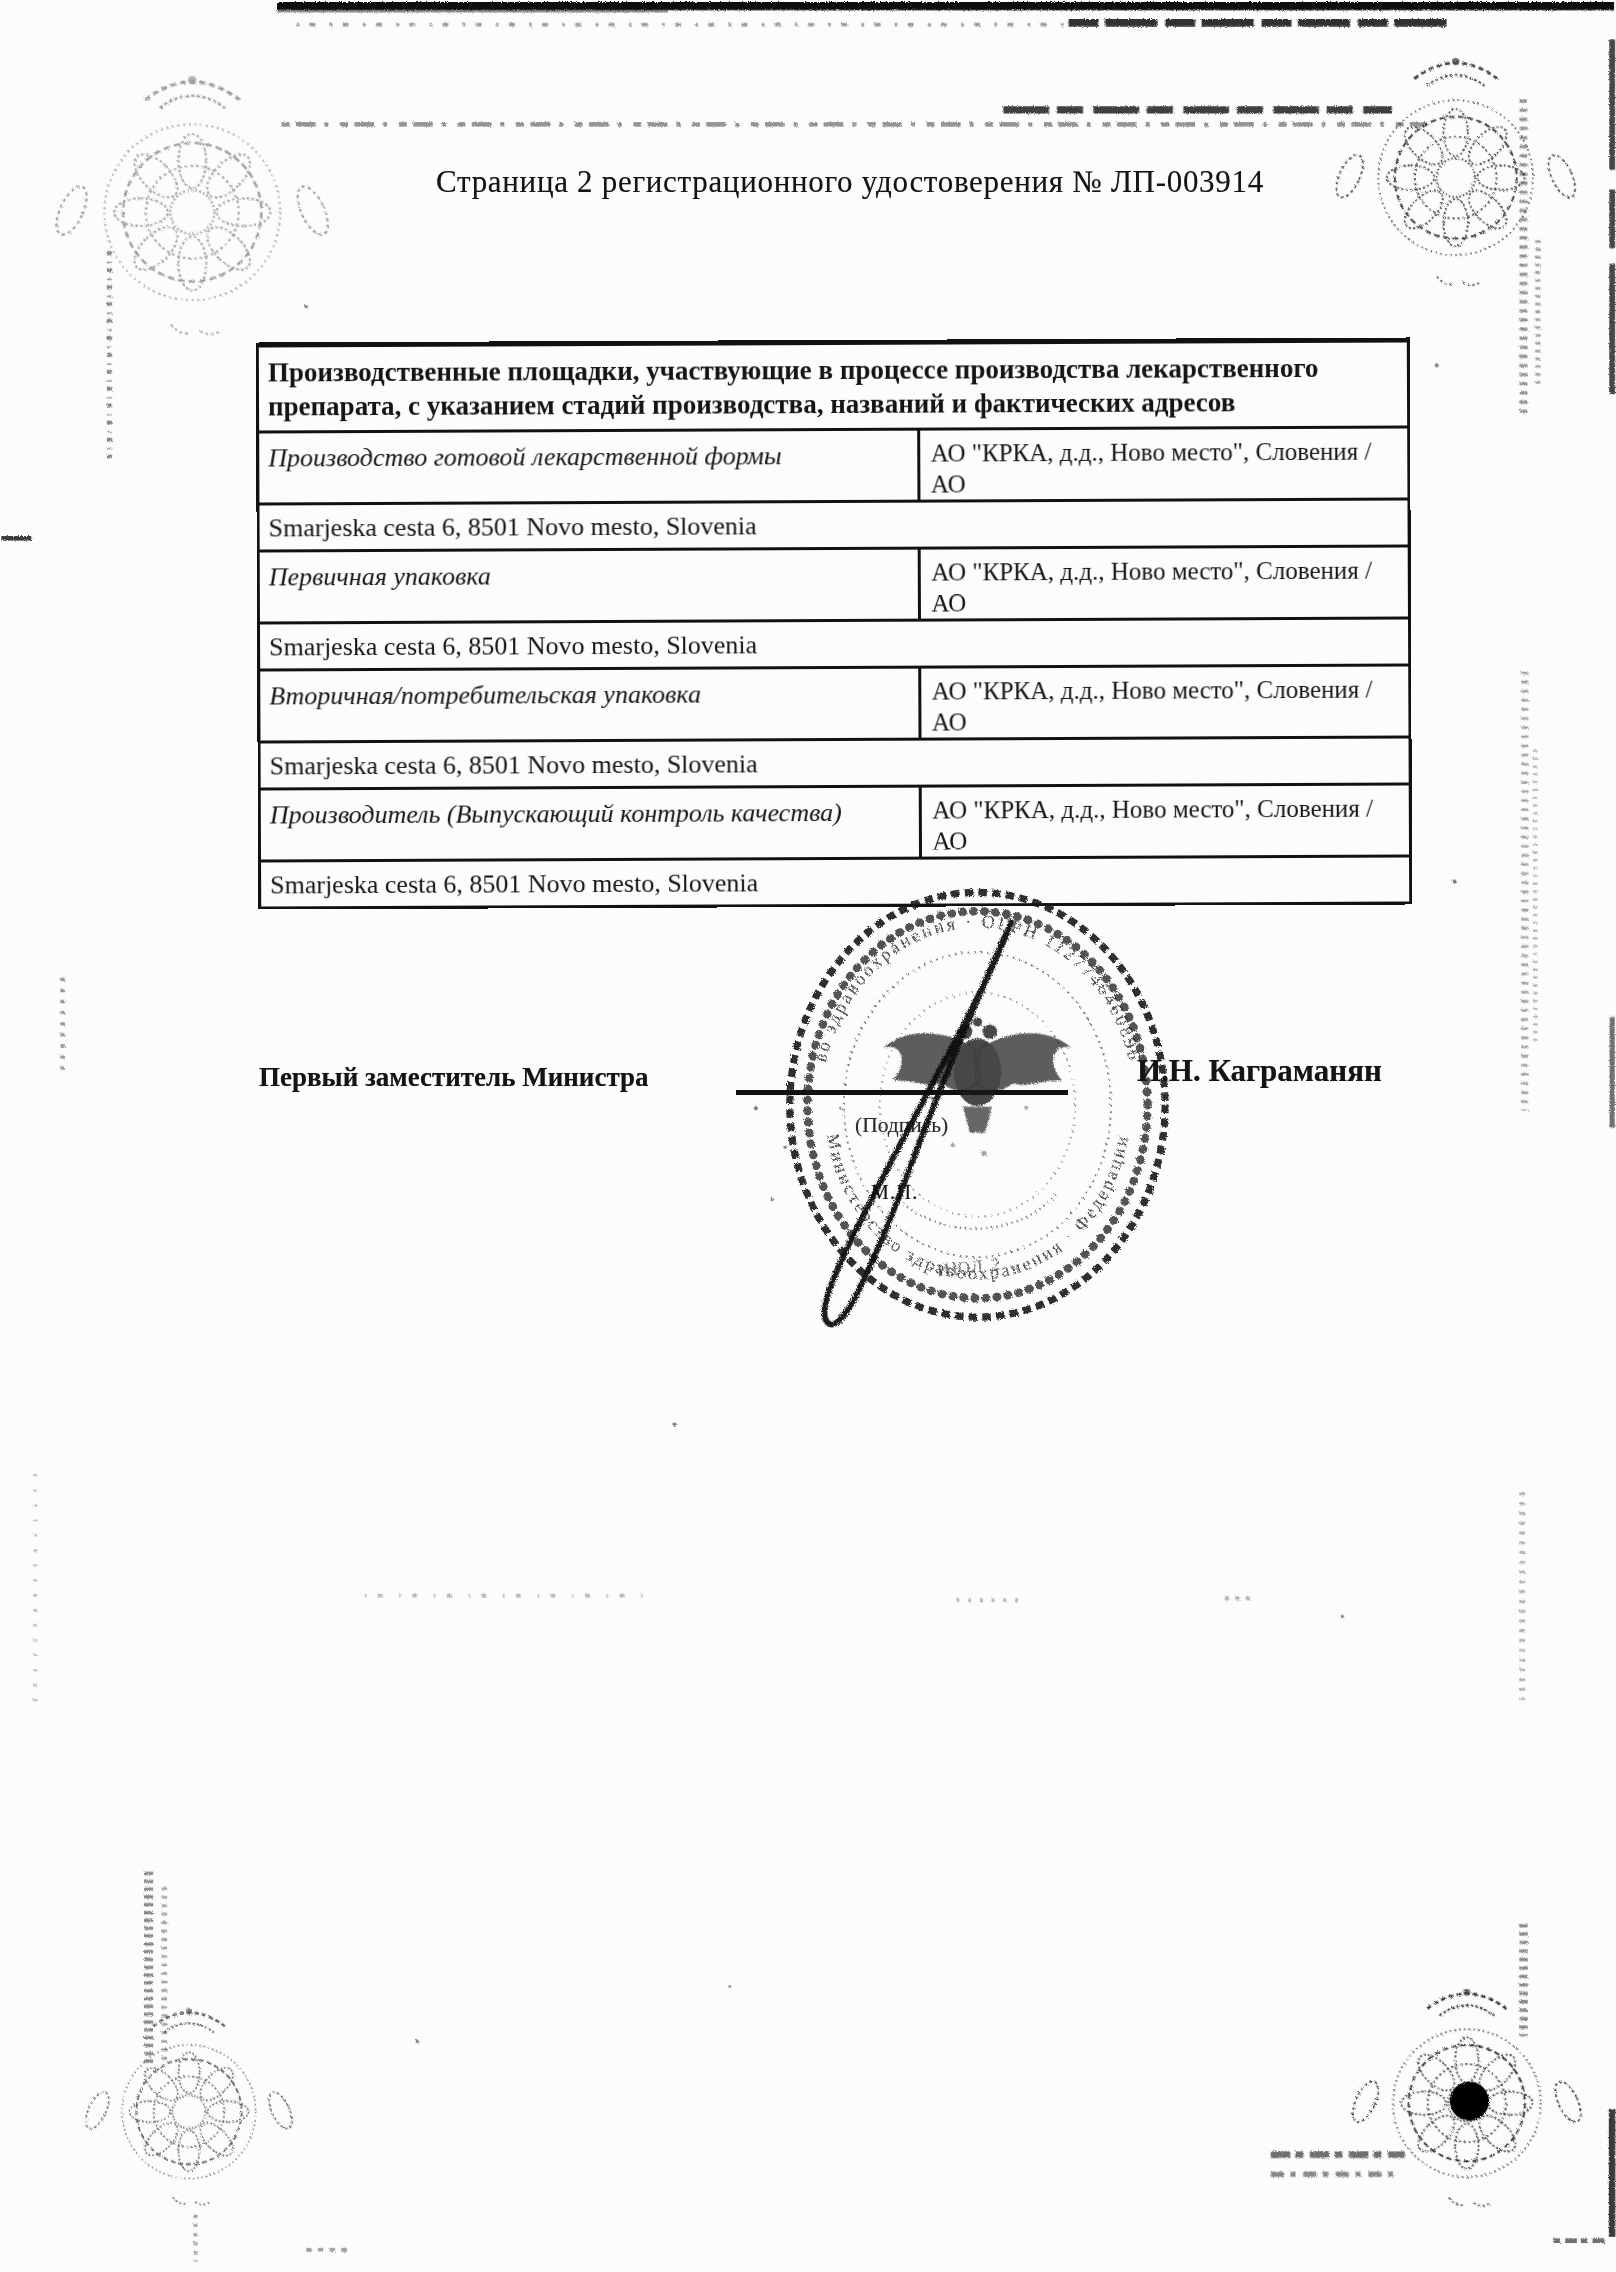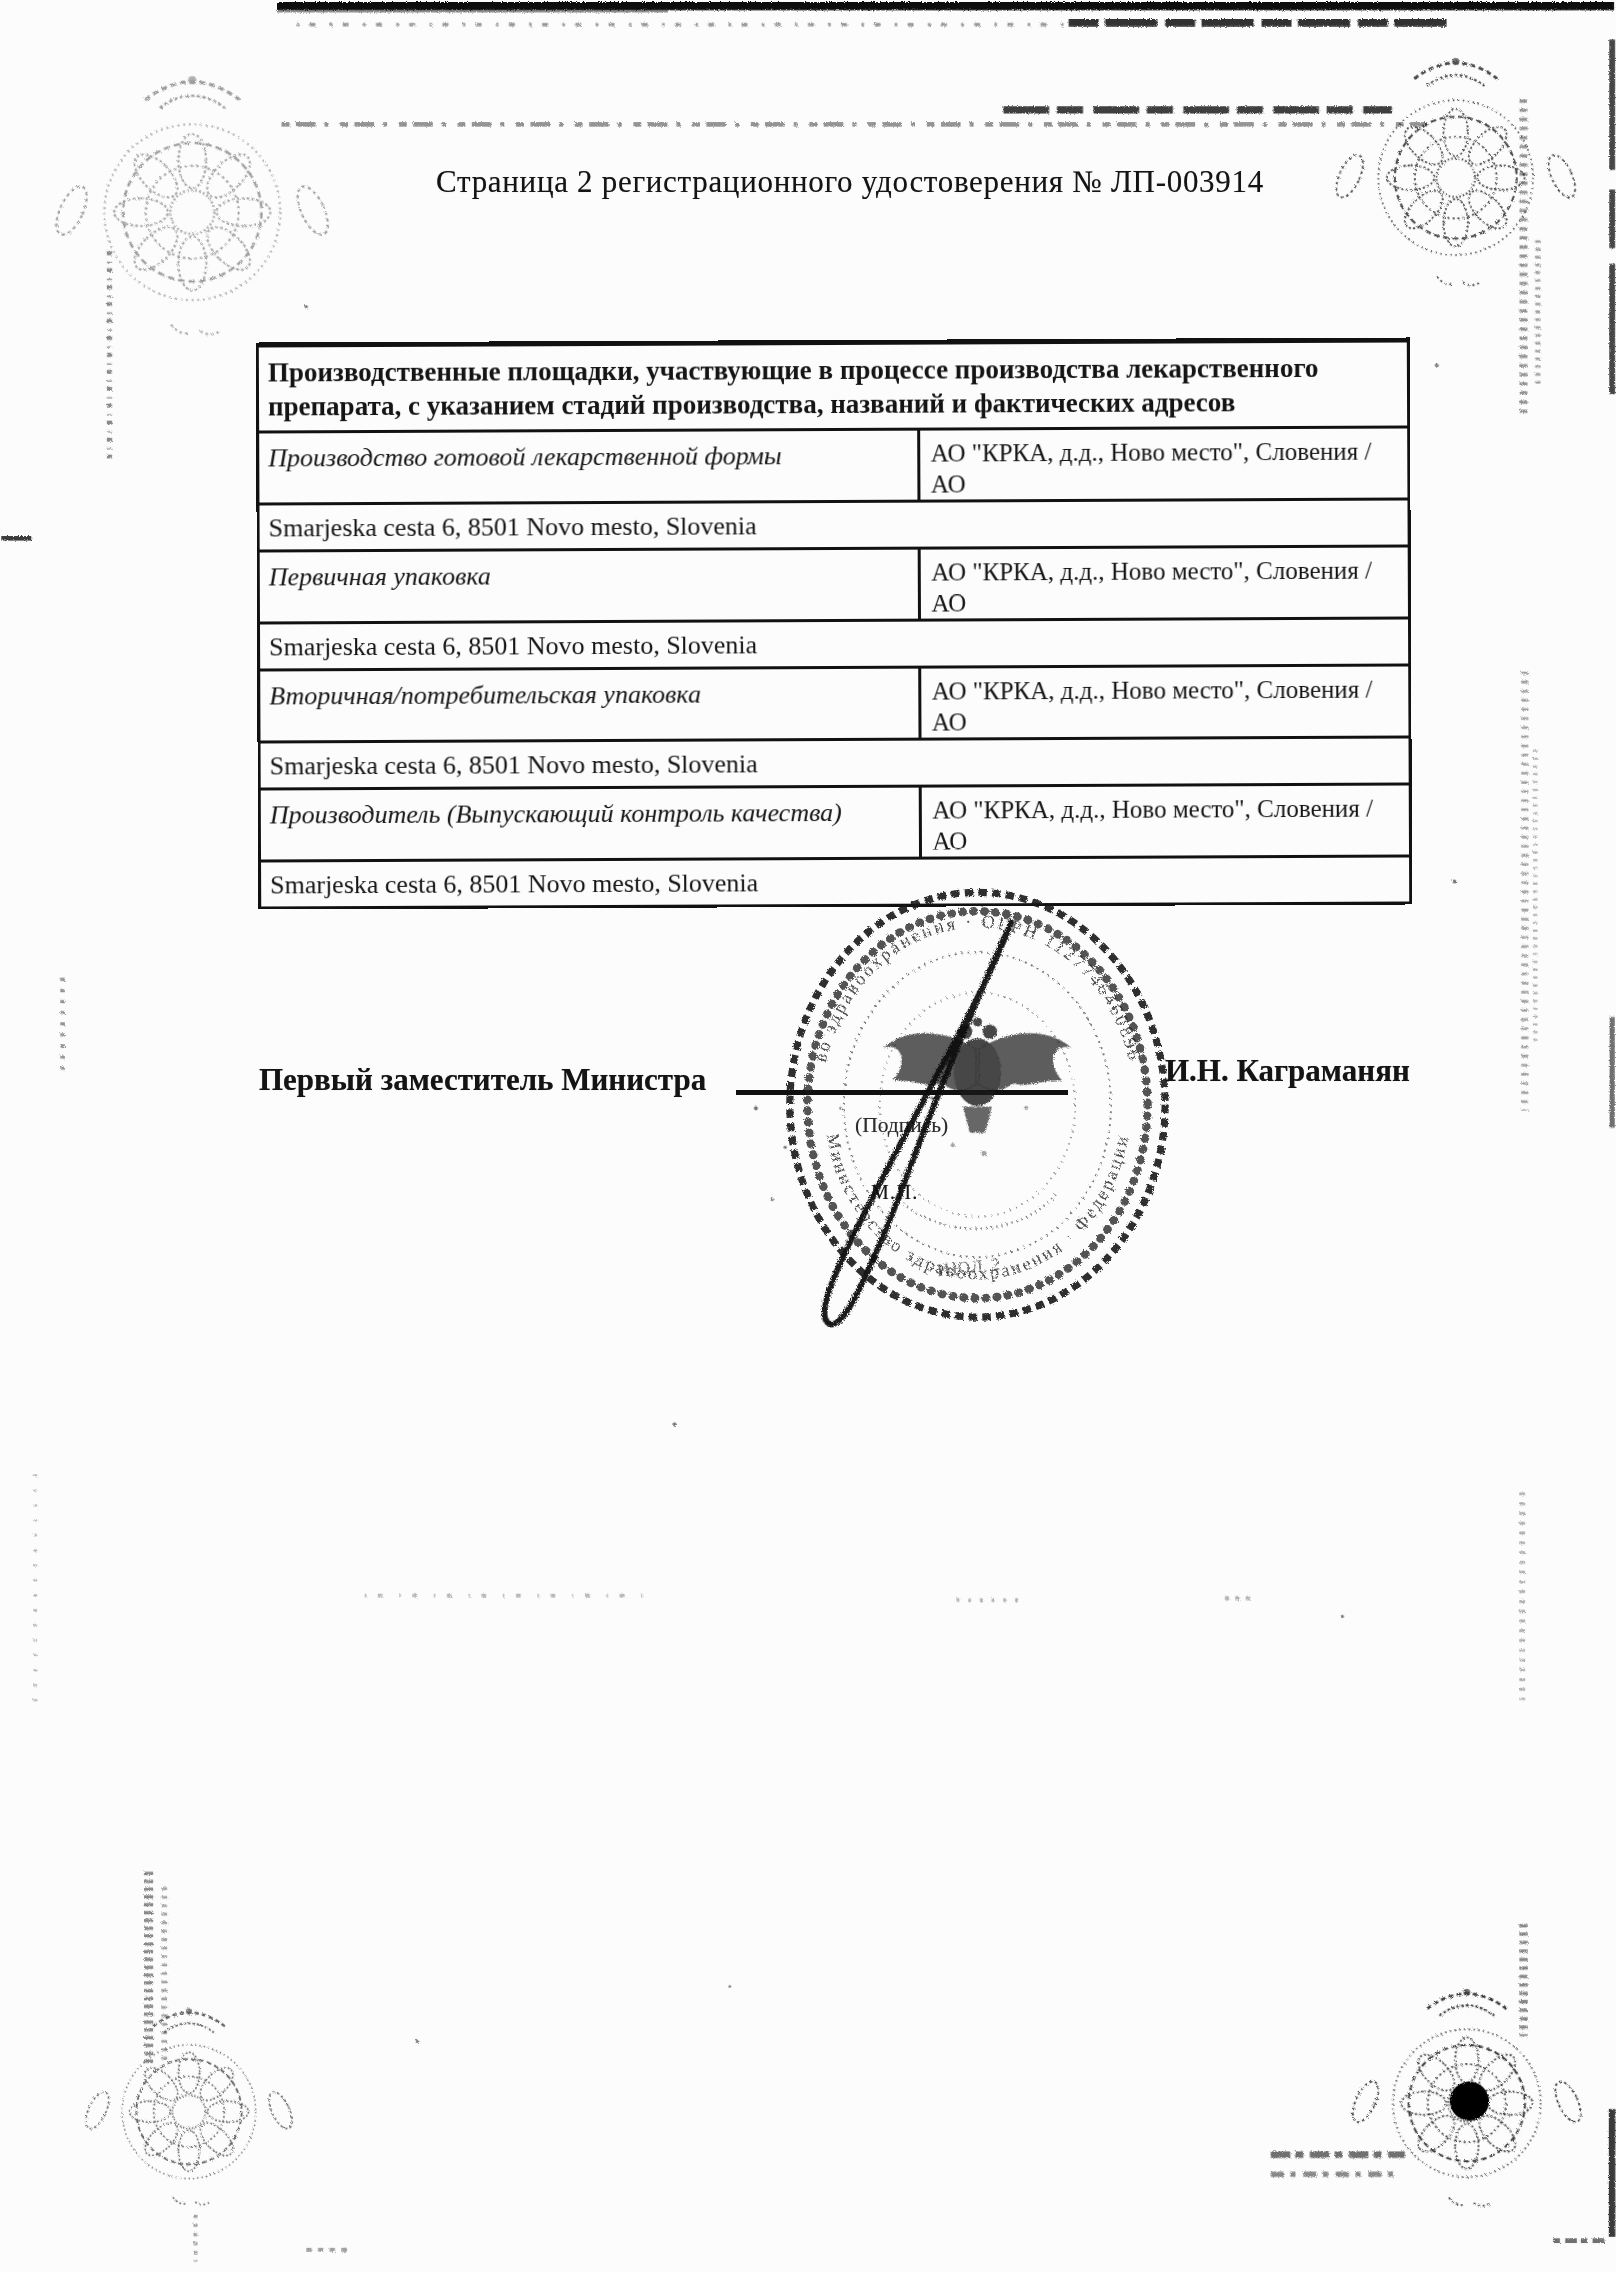--- a/index.html
+++ b/index.html
@@ -19,22 +19,22 @@
   .trow-title{height:83px;padding:7.8px 14.3px 0 9px;font-weight:bold;
               font-size:27px;line-height:34px;}
   .trow-stage{height:72px;display:flex;}
   .cell-stage{width:658px;box-sizing:border-box;padding:9px 11.7px 0 9px;
               font-style:italic;font-size:26px;line-height:31px;}
   .cell-co{flex:1;box-sizing:border-box;border-left:3.3px solid #111;
            padding:6.5px 7.8px 0 10.4px;font-size:25px;line-height:31px;
            white-space:pre-line;}
   .trow-addr{height:47px;padding:7.8px 10.4px 0 9px;font-size:26px;}
   
-  .sig-title{left:259px;top:1062px;font-size:31px;font-weight:bold;z-index:4;}
-  .sig-name{left:1137px;top:1053px;font-size:31px;font-weight:bold;z-index:4;margin-left:28px;}
+  .sig-title{left:259px;top:1062px;font-size:27px;font-weight:bold;z-index:4;}
+  .sig-name{left:1137px;top:1053px;font-size:31px;font-weight:bold;z-index:4;}
   .sig-line{position:absolute;left:736px;top:1090px;width:332px;height:4.6px;
             background:#111;z-index:2;}
   .sig-caption{left:855px;top:1113px;font-size:21.5px;z-index:2;opacity:.9;}
   .seal-abbr{left:871px;top:1181px;font-size:20px;letter-spacing:1.3px;z-index:2;}
   .ornaments{position:absolute;left:0;top:0;z-index:1;}
   .stamp{position:absolute;left:769px;top:883px;z-index:3;}
 </style>
 </head>
 <body>
 

